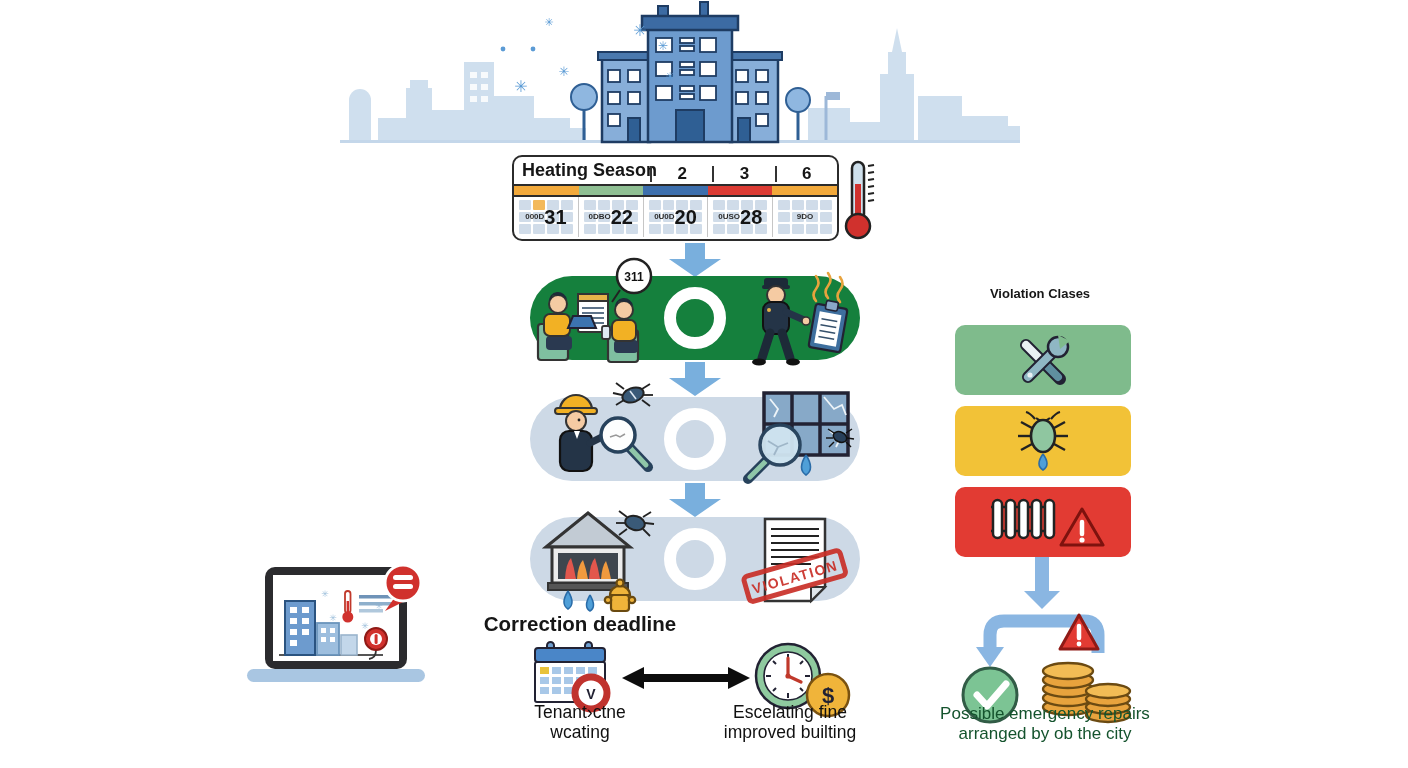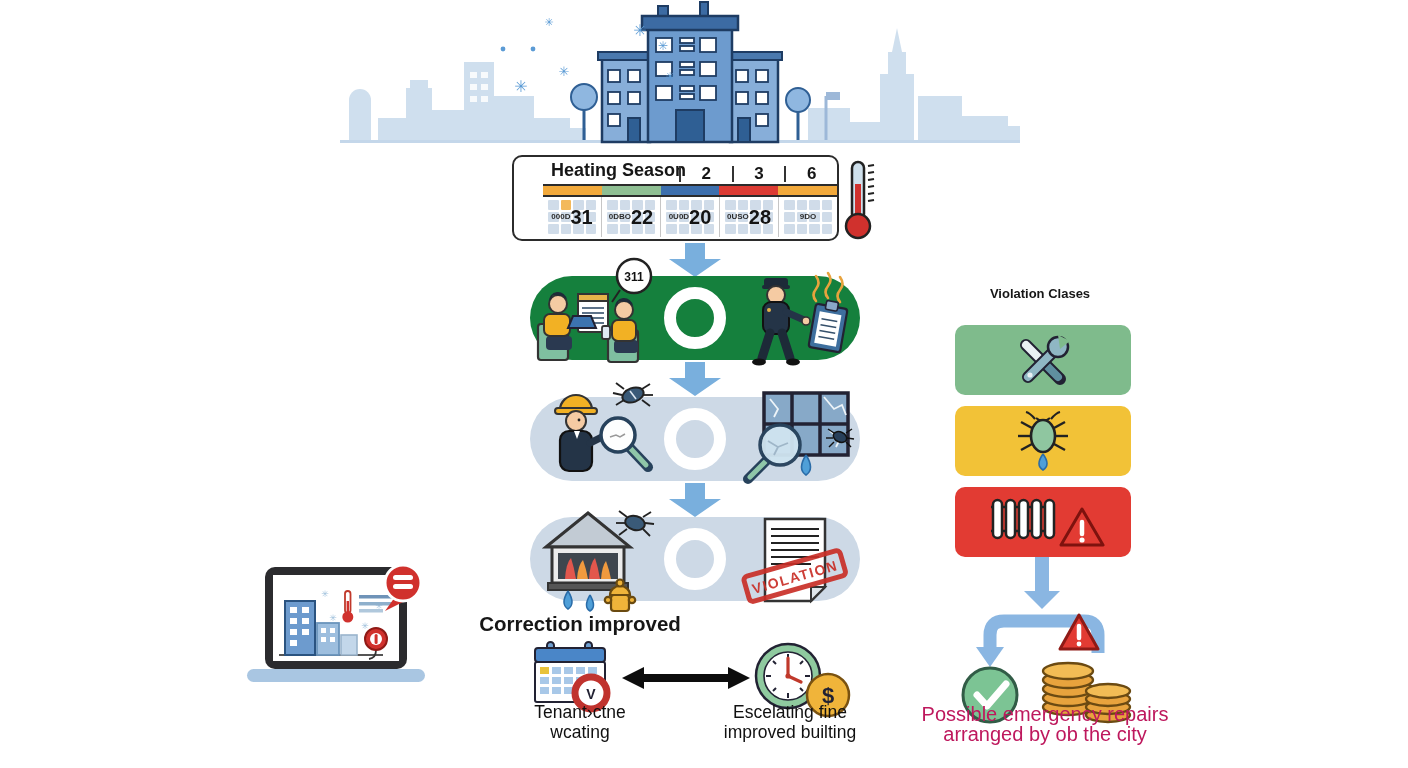--- a/index.html
+++ b/index.html
@@ -3,21 +3,21 @@
 <meta charset="utf-8">
 <style>
   html,body{margin:0;padding:0;background:#fff;}
   #canvas{position:relative;width:1408px;height:768px;background:#fff;overflow:hidden;
           font-family:"Liberation Sans",sans-serif;color:#161616;}
   .abs{position:absolute;}
   svg{display:block;overflow:visible;}
 
   
   .hp{left:512px;top:155px;width:327px;height:86px;border:2px solid #2b2b2b;border-radius:10px;
-      background:#fff;box-sizing:border-box;overflow:hidden;padding-left:29px;}
+      background:#fff;box-sizing:border-box;overflow:hidden;}
   .hp-labels{display:flex;height:27px;align-items:center;}
   .hp-title{width:128px;padding-left:8px;font-size:18px;font-weight:bold;white-space:nowrap;}
   .hp-num{flex:1;text-align:center;font-size:17px;font-weight:bold;border-left:2px solid #333;
           height:16px;line-height:16px;align-self:flex-end;margin-bottom:2px;}
   .hp-strip{display:flex;height:13px;border-top:2px solid #2b2b2b;border-bottom:2px solid #2b2b2b;box-sizing:border-box;}
   .hp-strip div{flex:1;}
   .hp-cal{display:flex;height:40px;}
   .cal-cell{flex:1;position:relative;border-right:1px solid #c6c6c6;display:flex;flex-direction:row;
             align-items:center;justify-content:center;}
   .cal-cell:last-child{border-right:none;}
@@ -28,21 +28,21 @@
   .cal-day{position:relative;z-index:1;font-size:20px;font-weight:bold;line-height:20px;color:#141414;}
 
   
   .pill{left:530px;width:330px;height:84px;border-radius:42px;}
   .donut{position:absolute;left:134px;top:11px;width:38px;height:38px;border:12px solid #fff;border-radius:50%;}
   .flow-arrow{left:669px;width:52px;height:34px;}
 
   
   .vc-title{left:915px;top:286px;width:250px;text-align:center;font-size:13px;font-weight:bold;}
   .vc-box{left:955px;width:176px;height:70px;border-radius:10px;display:flex;align-items:center;justify-content:center;}
-  .outcome{left:880px;top:704px;width:330px;text-align:center;font-size:20px;line-height:20px;color:#be185d;}
+  .outcome{left:880px;top:704px;width:330px;text-align:center;font-size:17px;line-height:20px;color:#14532d;}
 
   
   .h2{font-size:20.5px;font-weight:bold;text-align:center;}
   .cap{font-size:17.5px;line-height:20px;text-align:center;color:#101010;}
 </style>
 </head>
 <body>
 
 <div id="canvas">
 
@@ -574,21 +574,21 @@
     </g>
     <rect x="14" y="106" width="178" height="13" rx="6.5" fill="#a9c6e2"></rect>
     <g>
       <polygon points="162,34 152,48 174,37" fill="#d0312d"></polygon>
       <circle cx="170" cy="20" r="18" fill="#d0312d" stroke="#fff" stroke-width="3"></circle>
       <rect x="160" y="12" width="20" height="5" rx="2.5" fill="#fff"></rect>
       <rect x="160" y="21" width="20" height="5" rx="2.5" fill="#fff"></rect>
     </g>
   </svg>
 
-  <div class="abs h2" style="left:468px;top:612px;width:224px">Correction improved</div>
+  <div class="abs h2" style="left:468px;top:612px;width:224px">Correction deadline</div>
 
   <svg class="abs" style="left:527px;top:640px" width="92" height="76" viewBox="0 0 92 76">
     <rect x="20" y="2" width="7" height="14" rx="3.5" fill="#6f9fd0" stroke="#223" stroke-width="2"></rect>
     <rect x="58" y="2" width="7" height="14" rx="3.5" fill="#6f9fd0" stroke="#223" stroke-width="2"></rect>
     <rect x="8" y="8" width="70" height="14" rx="3" fill="#4a86c8" stroke="#223" stroke-width="2"></rect>
     <rect x="8" y="22" width="70" height="40" rx="2" fill="#fff" stroke="#223" stroke-width="2"></rect>
     <g fill="#a8c8e8">
       <rect x="13" y="27" width="9" height="7" fill="#e8c23a"></rect>
         <rect x="25" y="27" width="9" height="7"></rect>
       <rect x="37" y="27" width="9" height="7"></rect>

